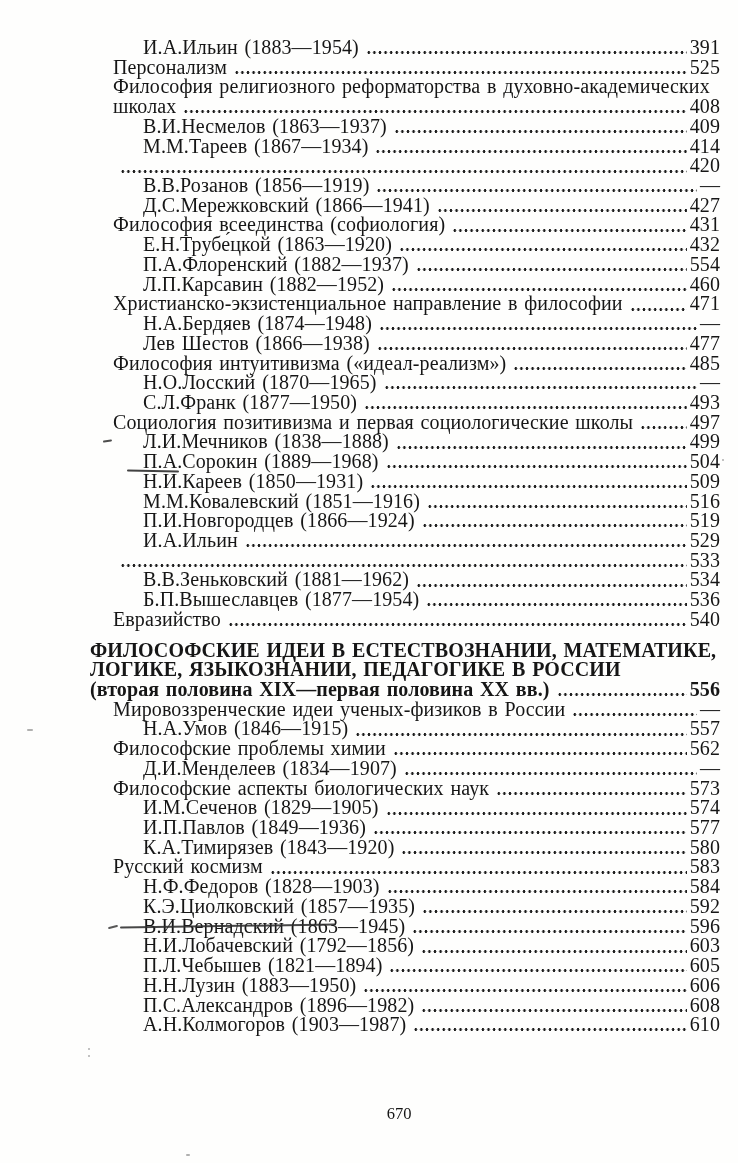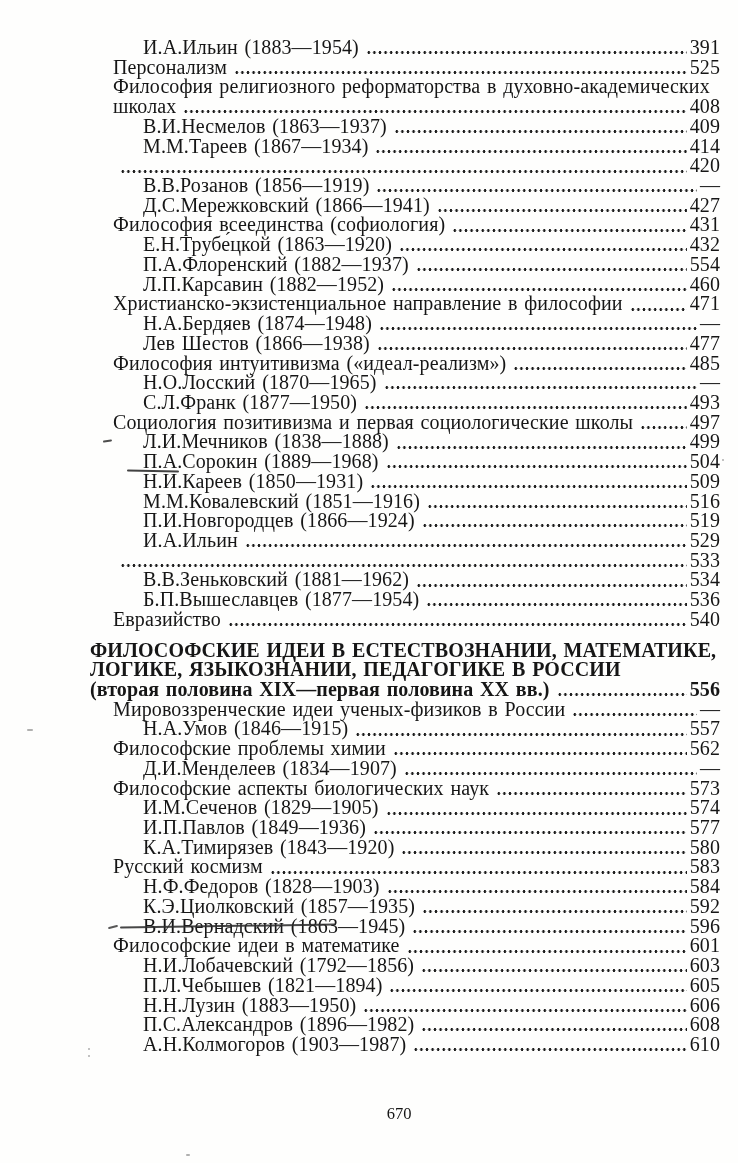--- a/index.html
+++ b/index.html
@@ -357,27 +357,20 @@
     </div>
       <div class="row lvl2 mark-strikethrough">
       <span class="ann ann-predash"></span>
 
       <span class="txt">В.И.Вернадский (1863—1945)</span>
       <span class="leader"></span>
       <span class="pg">596</span>
 
       <span class="ann ann-strike"></span>
     </div>
-      <div class="row lvl1">
-
-      <span class="txt">Философские идеи в математике</span>
-      <span class="leader"></span>
-      <span class="pg">601</span>
-
-    </div>
       <div class="row lvl2">
 
       <span class="txt">Н.И.Лобачевский (1792—1856)</span>
       <span class="leader"></span>
       <span class="pg">603</span>
 
     </div>
       <div class="row lvl2">
 
       <span class="txt">П.Л.Чебышев (1821—1894)</span>

